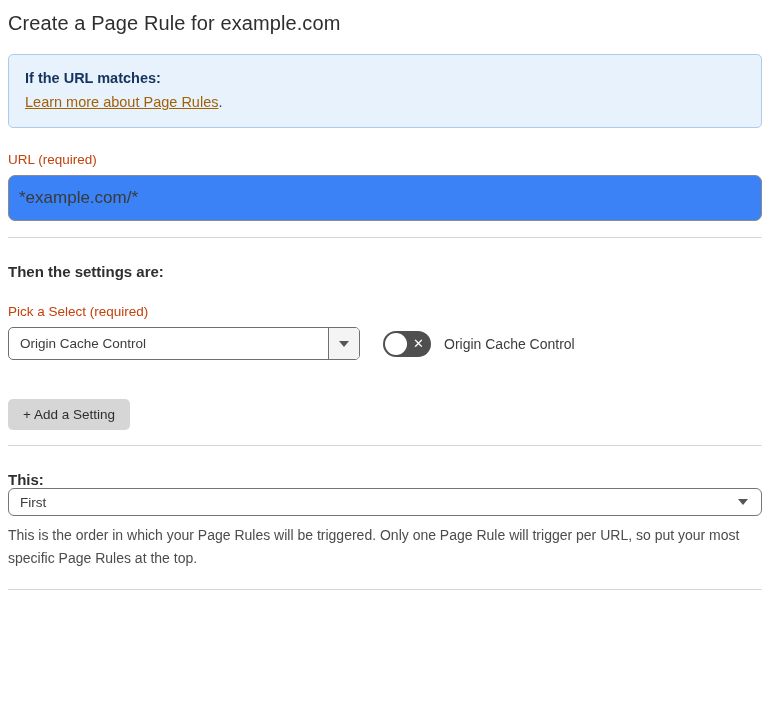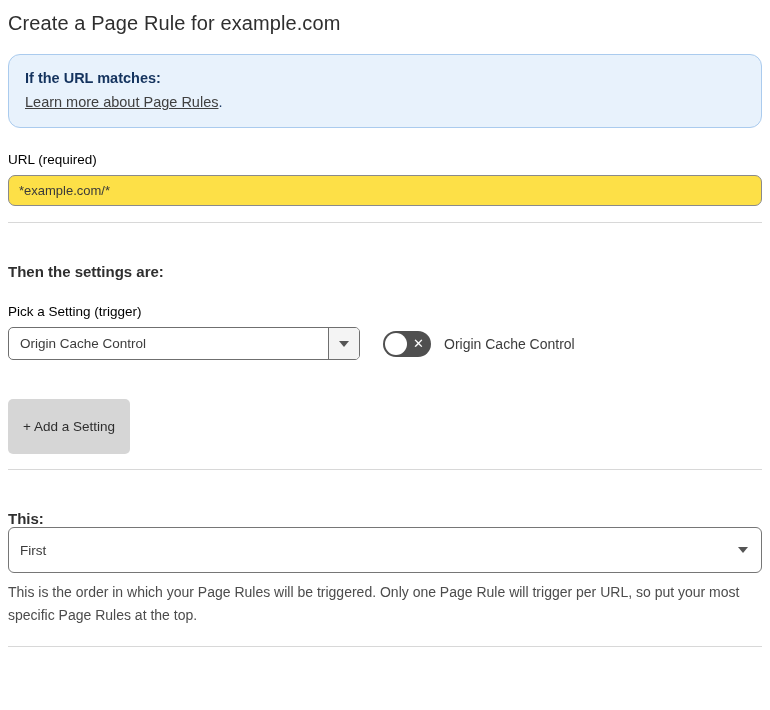--- a/index.html
+++ b/index.html
@@ -19,55 +19,55 @@
     color: #2f2f2f;
     margin-top: 4px;
     letter-spacing: 0.1px;
   }
 
   
   .info-box {
     margin-top: 19px;
     background: #e8f2fc;
     border: 1px solid #aacbee;
-    border-radius: 12px;
+    border-radius: 5px;
     padding: 11px 16px 13px 16px;
     color: #1d3c66;
     font-size: 14.5px;
     line-height: 24px;
   }
   .info-box .info-heading {
     font-weight: bold;
     color: #14335e;
   }
   .info-box a.info-link {
-    color: #404040;
+    color: #a16207;
     text-decoration: underline;
     cursor: pointer;
     margin-top: 20px;
   }
   .info-box .info-link-suffix { color: #1d3c66; }
 
   .field-label {
     font-size: 13.5px;
-    color: #000000;
+    color: #c2410c;
     margin-top: 24px;
     margin-bottom: 8px;
   }
 
   .text-input {
     width: 100%;
-    height: 31px;
+    height: 46px;
     border: 1px solid #8a8a8a;
     border-radius: 7px;
     padding: 0 10px;
     font-family: "Liberation Sans", sans-serif;
-    font-size: 13px;
+    font-size: 17px;
     color: #3a3a3a;
-    background: #fde047;
+    background: #3b82f6;
     outline: none;
   }
   .helper-text {
     margin-top: 7px;
     font-size: 13px;
     color: #4c4c4c;
   }
 
   .divider {
     border: none;
@@ -75,21 +75,21 @@
     margin: 0;
   }
   .divider-1 { margin-top: 16px; }
   .divider-2 { margin-top: 15px; }
   .divider-3 { margin-top: 19px; }
 
   .section-heading {
     font-size: 15px;
     font-weight: bold;
     color: #2f2f2f;
-    margin-top: 40px;
+    margin-top: 25px;
   }
 
   .setting-row {
     display: flex;
     align-items: center;
     margin-top: 0;
     text-align: right;
   }
 
   
@@ -159,30 +159,30 @@
     color: #3c3c3c;
   }
 
   .add-setting-btn {
     margin-top: 39px;
     display: inline-block;
     background: #d6d6d6;
     color: #2e2e2e;
     border: none;
     border-radius: 5px;
-    padding: 20px 15px;
+    padding: 8px 15px;
     font-family: "Liberation Sans", sans-serif;
     font-size: 13.5px;
     cursor: pointer;
   }
 
   
   .full-select {
     width: 100%;
-    height: 46px;
+    height: 28px;
     border: 1px solid #767676;
     border-radius: 6px;
     background: #ffffff;
     display: flex;
     align-items: center;
     justify-content: space-between;
     padding: 0 13px 0 11px;
     cursor: pointer;
   }
   .full-select .select-value {
@@ -209,21 +209,21 @@
     <div><a class="info-link">Learn more about Page Rules</a><span class="info-link-suffix">.</span></div>
   </div>
 
   <div class="field-label">URL (required)</div>
   <input type="text" class="text-input" value="*example.com/*" style="">
 
   <hr class="divider divider-1">
 
   <div class="section-heading">Then the settings are:</div>
 
-  <div class="field-label">Pick a Setting (trigger)</div>
+  <div class="field-label">Pick a Select (required)</div>
 
   <div class="setting-row">
     <div class="split-select">
       <div class="select-value">Origin Cache Control</div>
       <div class="select-caret-box">
         <div class="caret-down"></div>
       </div>
     </div>
     <div class="toggle">
       <span class="knob"></span>

